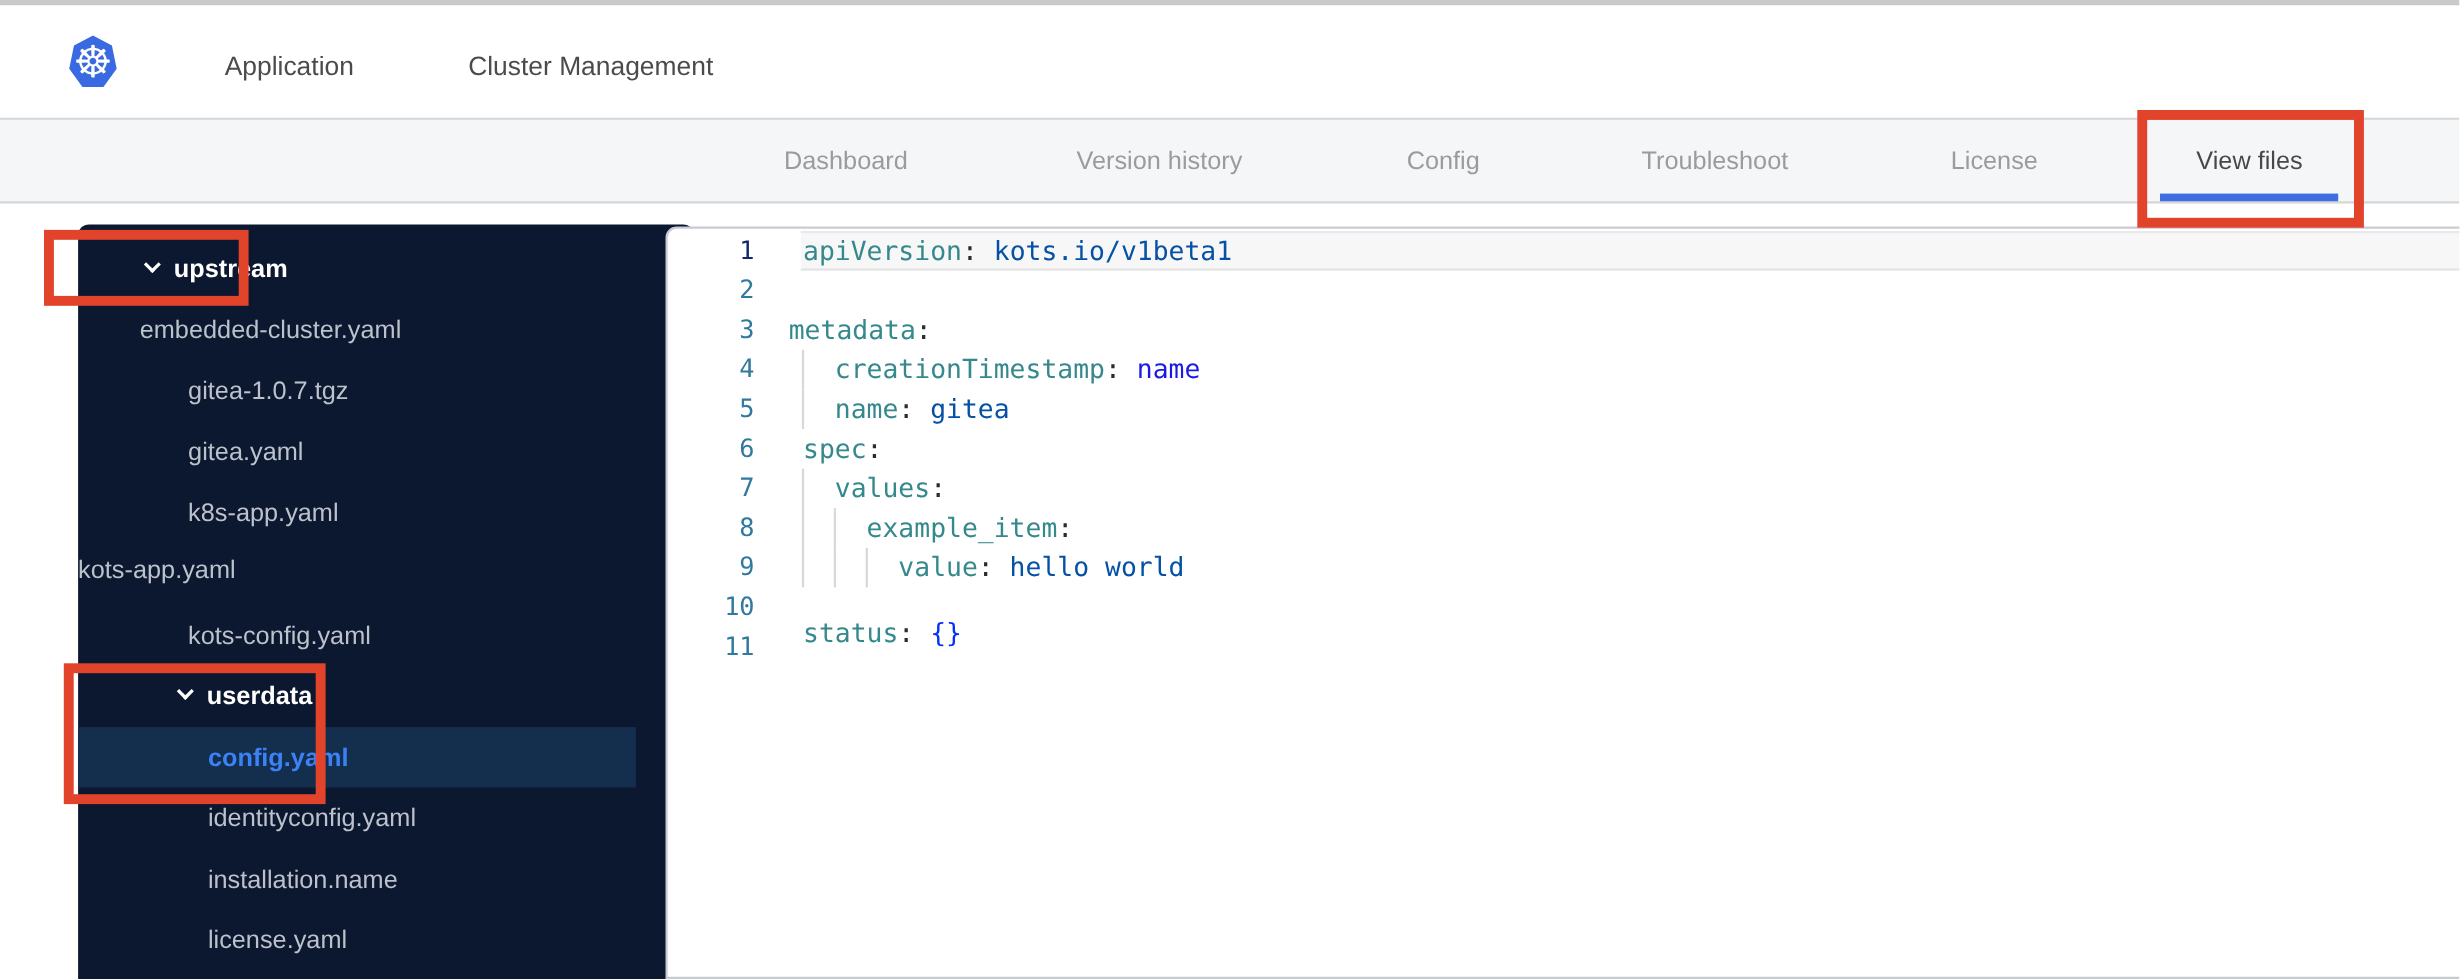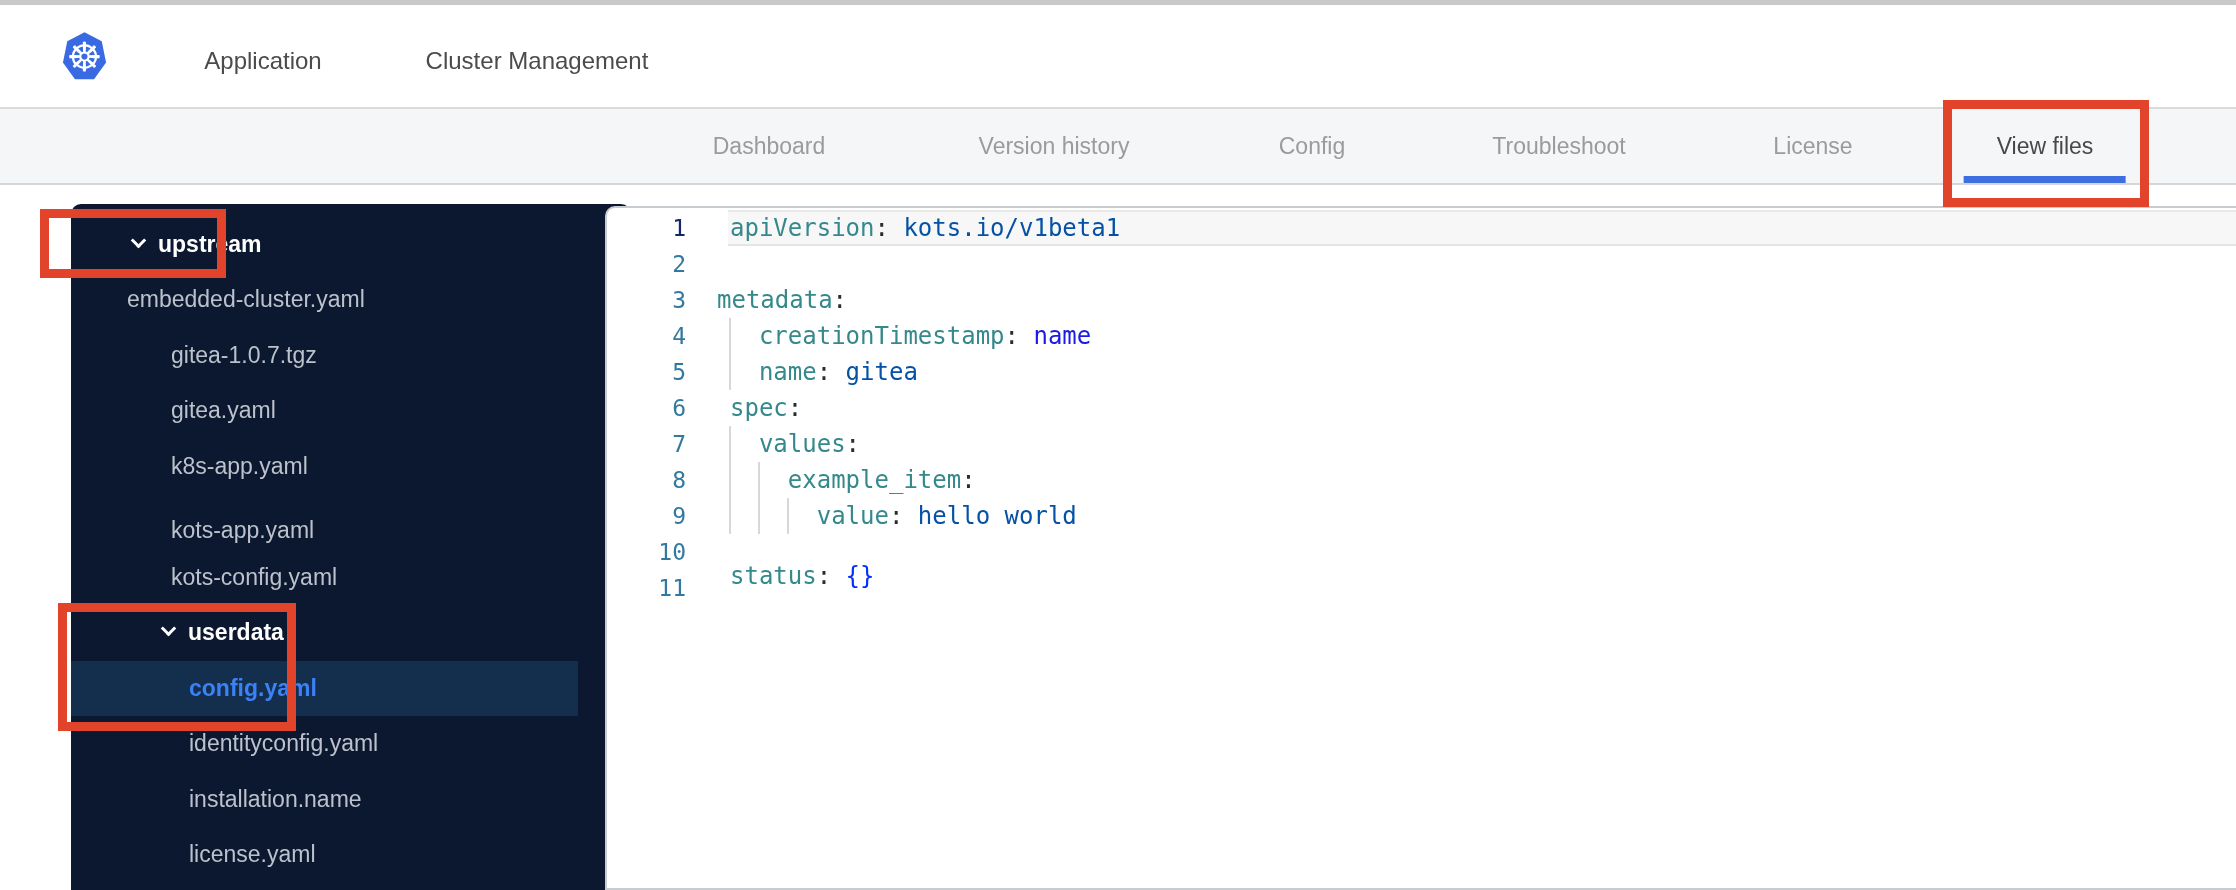--- a/index.html
+++ b/index.html
@@ -137,21 +137,21 @@
         </div>
         <div class="tree-row file" style="top: 124px; padding-left: 100px;">
           <span>gitea-1.0.7.tgz</span>
         </div>
         <div class="tree-row file" style="top: 179px; padding-left: 100px;">
           <span>gitea.yaml</span>
         </div>
         <div class="tree-row file" style="top: 235px; padding-left: 100px;">
           <span>k8s-app.yaml</span>
         </div>
-        <div class="tree-row file" style="top: 299px; padding-left: 100px;">
+        <div class="tree-row file" style="top: 286px; ">
           <span>kots-app.yaml</span>
         </div>
         <div class="tree-row file" style="top: 346px; padding-left: 100px;">
           <span>kots-config.yaml</span>
         </div>
         <div class="tree-row folder" style="top: 401px; padding-left: 92px;">
           <span class="chevron"></span>
           <span>userdata</span>
         </div>
         <div class="tree-row file selected" style="top: 457px; padding-left: 118px;">

